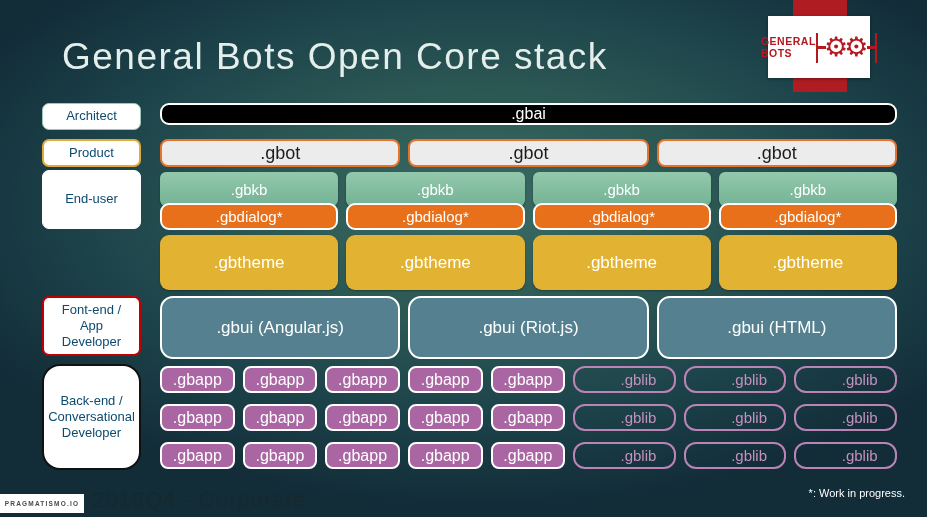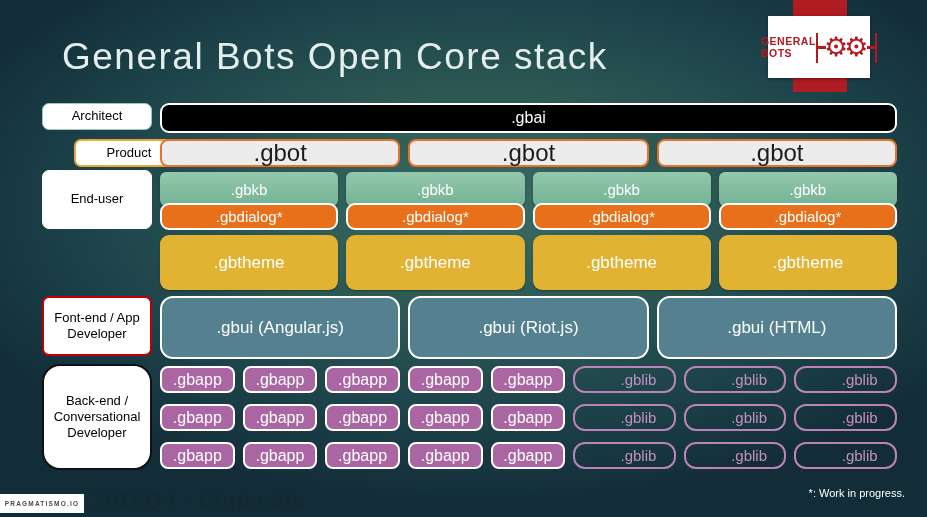--- a/index.html
+++ b/index.html
@@ -26,51 +26,51 @@
     display: flex; flex-direction: row; align-items: center; justify-content: center;
   }
   .logo-text { color: #B4191E; font-weight: 700; font-size: 10.5px; letter-spacing: .5px; }
   .logo-gears { display: flex; align-items: center; margin-top: 1px; }
   .logo-gears .gbar { width: 2.5px; height: 30px; background: #B4191E; }
   .logo-gears .stub { width: 8px; height: 2.5px; background: #B4191E; }
   .logo-gears .gear { color: #B4191E; font-size: 27px; line-height: 27px; margin: 0 -2px; }
 
   
   .lbl {
-    position: absolute; left: 42px; width: 110px;
-    background: #FFFFFF; color: #000000; border-radius: 7px;
+    position: absolute; left: 42px; width: 99px;
+    background: #FFFFFF; color: #0c4a6e; border-radius: 7px;
     display: flex; align-items: center; justify-content: center; text-align: center;
     font-size: 13px; line-height: 1.25; padding: 4px 6px;
   }
   .lbl-architect { top: 103px; height: 27px; border: 1px solid #9FC6B6; }
-  .lbl-product   { top: 139px; height: 28px; border: 2px solid #E3A93C; margin-left: 32px; }
+  .lbl-product   { top: 139px; height: 28px; border: 2px solid #E3A93C; }
   .lbl-enduser   { top: 170px; height: 59px; border: 1px solid #FFFFFF; }
   .lbl-designers { top: 236px; height: 54px; border: 2px solid #B767AE; }
   .lbl-frontend  { top: 296px; height: 60px; border: 2px solid #C00000; }
   .lbl-backend   { top: 364px; height: 106px; border: 2px solid #111111; border-radius: 18px; }
 
   
   .row { position: absolute; left: 160px; width: 737px; display: flex; gap: 8px; }
   .box {
     flex: 1; display: flex; align-items: center; justify-content: center;
     text-align: center; white-space: nowrap;
   }
 
-  .row-gbai     { top: 103px; height: 30px; }
+  .row-gbai     { top: 103px; height: 22px; }
   .row-gbot     { top: 139px; height: 28px; }
   .row-gbkb     { top: 172px; height: 34px; }
   .row-gbdialog { top: 203px; height: 27px; }
   .row-gbtheme  { top: 235px; height: 55px; }
   .row-gbui     { top: 296px; height: 63px; }
   .row-apps1    { top: 366px; height: 27px; }
   .row-apps2    { top: 404px; height: 27px; }
   .row-apps3    { top: 442px; height: 27px; }
 
   .gbai { background: #000000; border: 2px solid #FFFFFF; border-radius: 9px; color: #FFFFFF; font-size: 16px; }
-  .gbot { background: #EDECEC; border: 2px solid #E8722C; border-radius: 8px; color: #1C1C1C; font-size: 24px; }
+  .gbot { background: #EDECEC; border: 2px solid #E8722C; border-radius: 8px; color: #1C1C1C; font-size: 18px; }
   .gbkb { background: linear-gradient(#93C8AC, #74B294); border-radius: 6px; color: #FFFFFF; font-size: 15px;
           box-shadow: 0 1px 2px rgba(0,0,0,.35); }
   .gbdialog { background: #E8701A; border: 2px solid #FFFFFF; border-radius: 9px; color: #FFFFFF; font-size: 15px; }
   .gbtheme { background: #E2B233; border-radius: 9px; color: #FFFFFF; font-size: 17px; box-shadow: 0 1px 2px rgba(0,0,0,.3); }
   .gbui { background: #54808F; border: 2px solid #FFFFFF; border-radius: 13px; color: #FFFFFF; font-size: 17px; }
   .gbapp { background: #A966A2; border: 2px solid #FFFFFF; border-radius: 8px; color: #FFFFFF; font-size: 16px; }
   .gblib { background: transparent; border: 2px solid #BC84B6; border-radius: 12px; color: #C490BE; font-size: 15px; padding-left: 28px; }
 
   
   .footer-badge {

